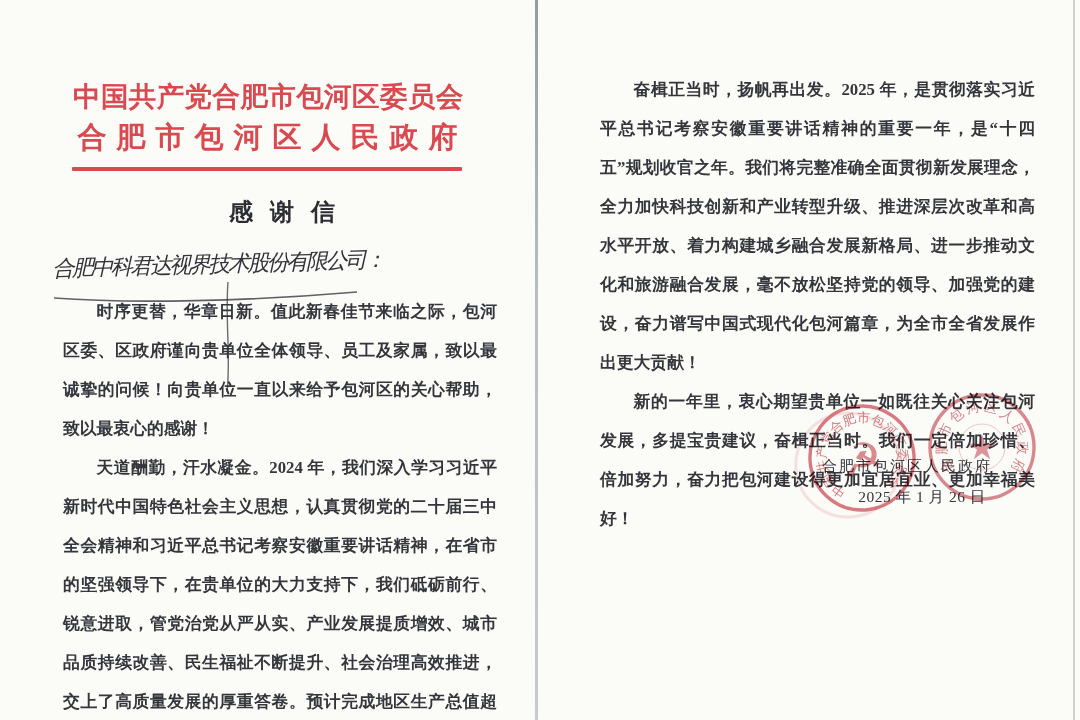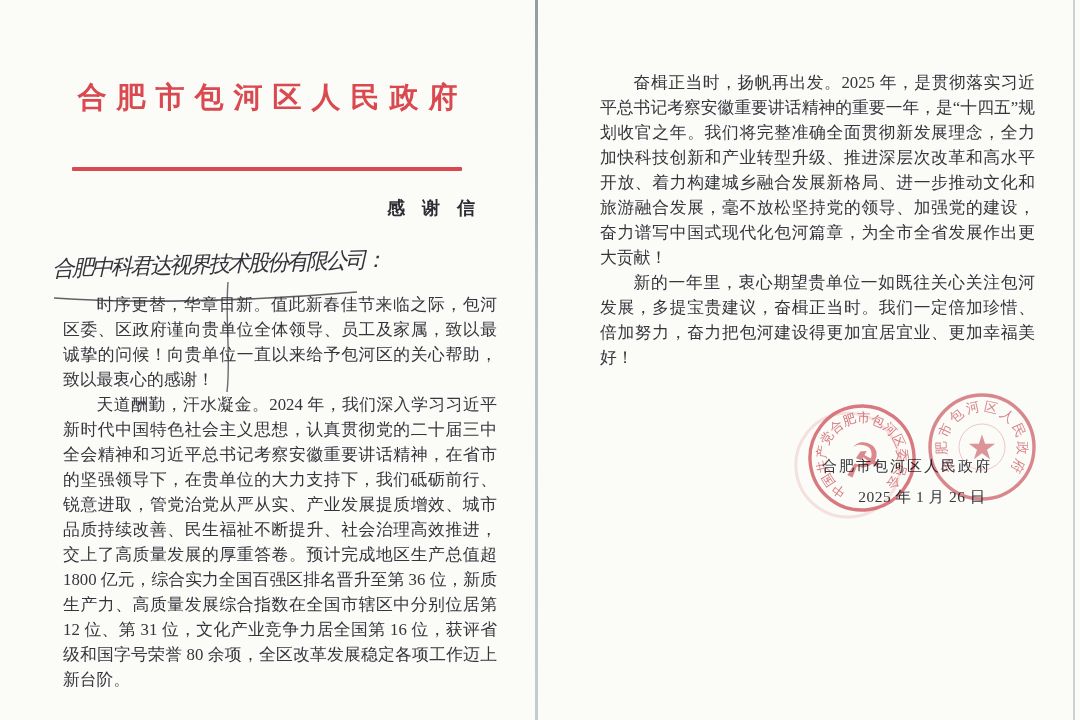--- a/index.html
+++ b/index.html
@@ -17,32 +17,32 @@
   .letterhead{
     position:absolute;left:73px;top:77px;width:389px;
     font-family:"Liberation Sans", sans-serif;font-weight:700;
     color:#d9494f;text-align:center;line-height:40px;white-space:nowrap;
   }
   .hl1{font-size:27.5px;letter-spacing:0.4px;}
   .hl2{font-size:29px;letter-spacing:10px;margin-right:-10px;}
   .red-rule{position:absolute;left:72px;top:167px;width:390px;height:4px;background:#d9494f;border-radius:1px;}
 
   .letter-title{
-    position:absolute;left:58px;top:196px;width:434px;text-align:right;
-    font-size:18px;font-weight:700;letter-spacing:17px;text-indent:17px;color:#2c2d33;
+    position:absolute;left:65px;top:196px;width:434px;text-align:center;
+    font-size:24px;font-weight:700;letter-spacing:17px;text-indent:17px;color:#2c2d33;
   }
 
   .salutation{
     position:absolute;left:52px;top:254px;width:360px;
     font-size:22px;font-style:italic;letter-spacing:-2.5px;color:#33343b;
     transform:rotate(-1.6deg);transform-origin:left top;white-space:nowrap;
   }
   .hand-flourish{position:absolute;left:42px;top:250px;pointer-events:none;}
 
-  .bodytext{position:absolute;font-size:16.8px;line-height:25px;text-align:justify;color:#35363c;}
+  .bodytext{position:absolute;font-size:16.8px;line-height:39px;text-align:justify;color:#35363c;font-weight:bold;}
   .bodytext p{margin:0;text-indent:2em;}
   .body1{left:63px;top:292px;width:434px;}
   .body2{left:63px;top:70px;width:435px;}
 
   .signature{position:absolute;left:240px;top:452px;width:260px;text-align:center;line-height:29.5px;white-space:nowrap;}
   .sig-line1{font-size:15px;letter-spacing:0.5px;}
   .sig-line2{font-size:15px;letter-spacing:2px;}
   .sig-date{font-size:15.5px;margin-left:30px;letter-spacing:0.5px;}
 
   .seal{position:absolute;width:140px;height:140px;mix-blend-mode:multiply;opacity:.88;}
@@ -55,20 +55,21 @@
   }
   .divider-right{position:absolute;left:1073px;top:0;width:2px;height:720px;background:#ccd1d4;}
 </style>
 </head>
 <body>
 
 <div class="canvas">
 
   <div class="page page1">
     <div class="letterhead">
+      <div class="hl1">中国共产党合肥市包河区委员会</div>
       <div class="hl2">合肥市包河区人民政府</div>
     </div>
     <div class="red-rule"></div>
 
     <div class="letter-title">感谢信</div>
 
     <div class="salutation">合肥中科君达视界技术股份有限公司：</div>
     <svg class="hand-flourish" width="370" height="155" viewBox="0 0 370 155">
       <path d="M 12 48 C 90 54, 210 51, 315 42" fill="none" stroke="#3a3b42" stroke-width="1.6" opacity="0.8"></path>
       <path d="M 186 32 C 183 70, 189 108, 185 142" fill="none" stroke="#3a3b42" stroke-width="1.4" opacity="0.75"></path>

